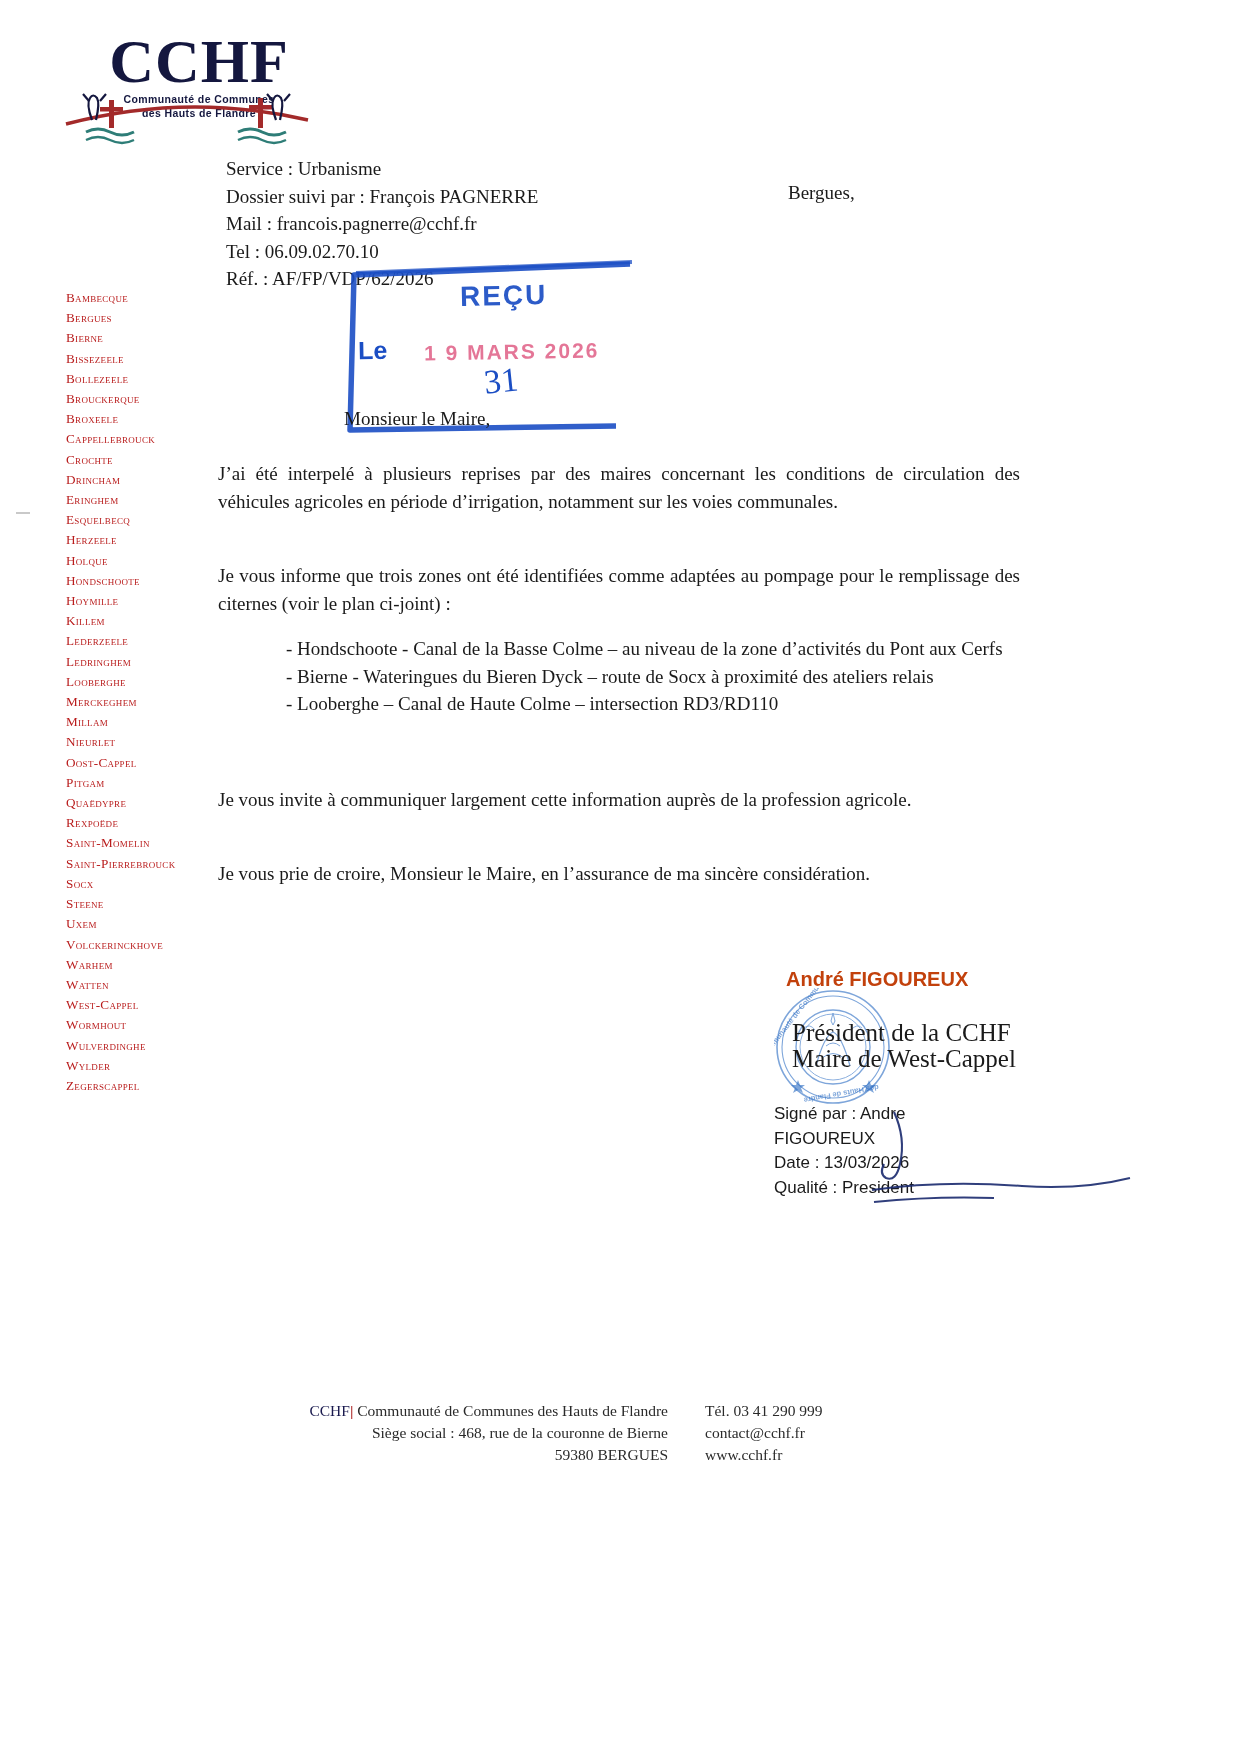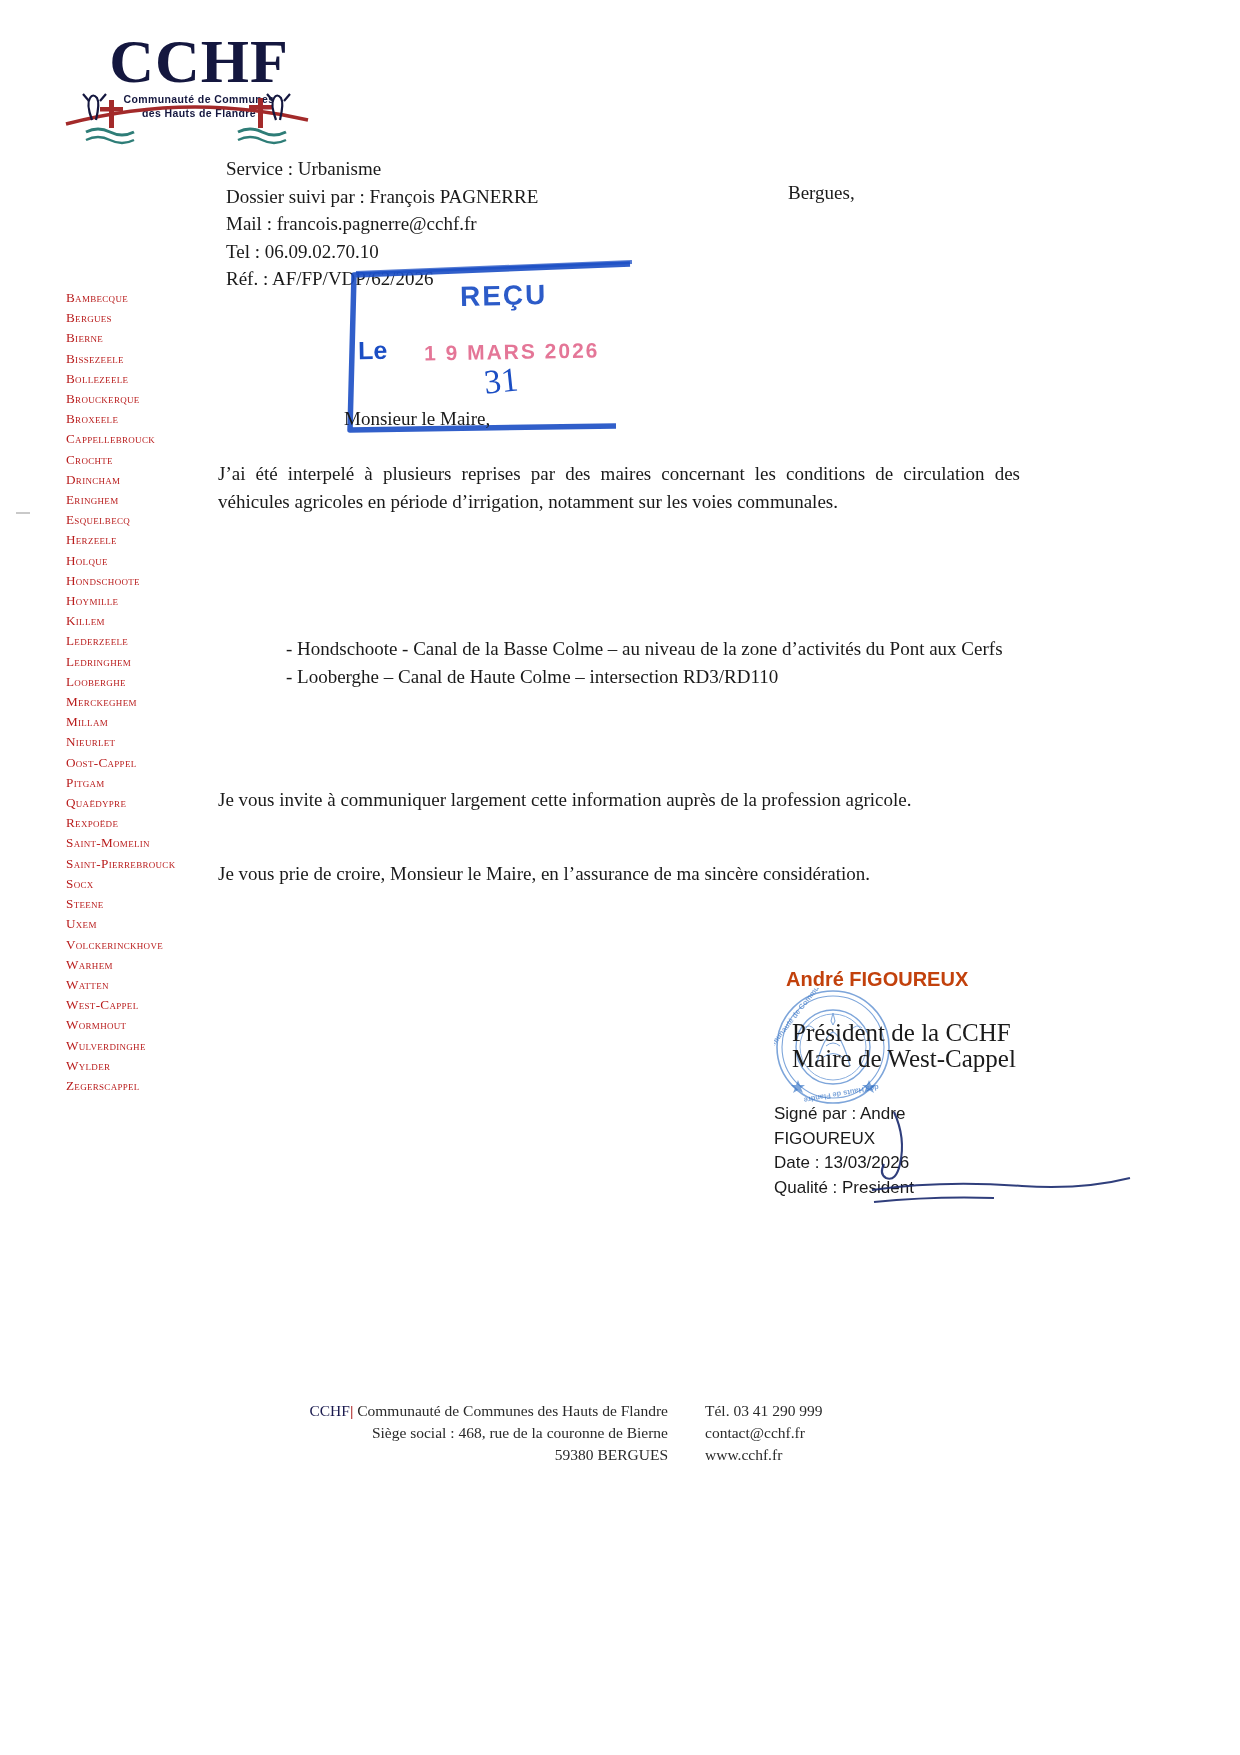--- a/index.html
+++ b/index.html
@@ -255,23 +255,25 @@
     </svg>
     <div class="stamp-word">REÇU</div>
     <div class="stamp-le">Le</div>
     <div class="stamp-date">1 9 MARS 2026</div>
     <div class="stamp-hand">31</div>
   </div>
 
   <div class="salut">Monsieur le Maire,</div>
 
   <div class="body-txt p1">J’ai été interpelé à plusieurs reprises par des maires concernant les conditions de circulation des véhicules agricoles en période d’irrigation, notamment sur les voies communales.</div>
+  <div class="body-txt p2">Je vous informe que trois zones ont été identifiées comme adaptées au pompage pour le remplissage des citernes (voir le plan ci-joint) :</div>
 
   <div class="zones">
     <div class="zone-item">- Hondschoote - Canal de la Basse Colme – au niveau de la zone d’activités du Pont aux Cerfs</div>
+    <div class="zone-item">- Bierne - Wateringues du Bieren Dyck – route de Socx à proximité des ateliers relais</div>
     <div class="zone-item">- Looberghe – Canal de Haute Colme – intersection RD3/RD110</div>
   </div>
 
   <div class="body-txt p4">Je vous prie de croire, Monsieur le Maire, en l’assurance de ma sincère considération.</div>
   <div class="body-txt p3">Je vous invite à communiquer largement cette information auprès de la profession agricole.</div>
 
   <div class="sig-name">André FIGOUREUX</div>
 
   <svg class="seal" viewBox="0 0 118 118">
     <g opacity="0.62" stroke="#2f6fc4" fill="none">

